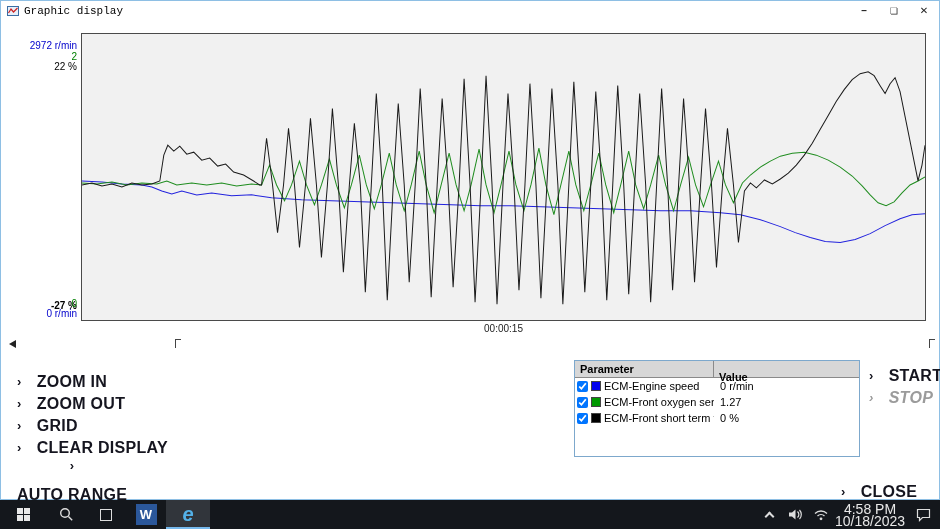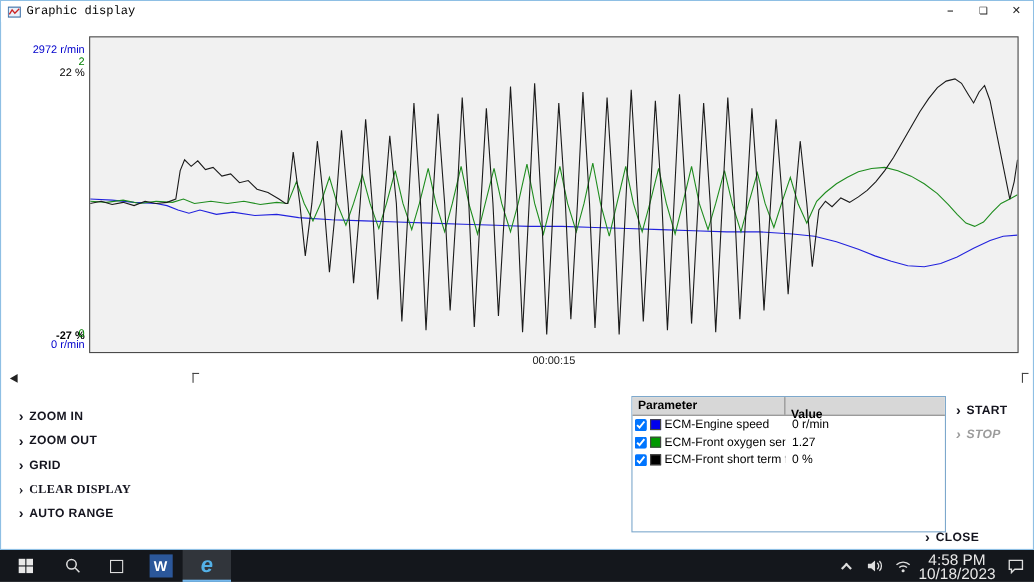--- a/index.html
+++ b/index.html
@@ -31,28 +31,28 @@
   
   .hscroll { position:absolute; left:6px; top:337px; width:928px; height:12px; }
   .sb-left { position:absolute; left:2px; top:2px; width:0; height:0;
              border-top:4px solid transparent; border-bottom:4px solid transparent;
              border-right:7px solid #222; }
   .sb-tick { position:absolute; top:1px; width:1px; height:9px; background:#444; }
   .sb-tick::before { content:""; position:absolute; left:0; top:0; width:6px; height:1px; background:#444; }
   .sb-t1 { left:168px; } .sb-t2 { left:922px; }
 
   
-  .cmd { position:absolute; display:flex; align-items:center; gap:5px;
-         font-size:11px; font-weight:bold; color:#15151f; letter-spacing:.3px; cursor:pointer; }
+  .cmd { position:absolute; display:flex; align-items:center; gap:15px;
+         font-size:16px; font-weight:bold; color:#15151f; letter-spacing:.3px; cursor:pointer; }
   .chev { font-size:13px; line-height:10px; color:#15151f; }
   .chev::before { content:"\203A"; font-weight:bold; }
   .cmd.disabled, .cmd.disabled .chev { color:#9b9b9b;font-style:italic; }
 
   
-  .ptable { position:absolute; left:573px; top:359px; width:286px; height:124px;
+  .ptable { position:absolute; left:573px; top:359px; width:286px; height:97px;
             background:#fff; border:1px solid #7da8cc; font-size:11px; }
   .pt-head { display:flex; height:17px; background:#d7d7d7; border-bottom:1px solid #8a8a8a;
              font-weight:bold; }
   .pt-hc { display:flex; align-items:center; padding-left:5px; }
   .pt-hc.c1 { width:139px; border-right:1px solid #8a8a8a; }
   .pt-hc.c2 { width:145px;margin-top:16px; }
   .pt-row { display:flex; height:16px; align-items:center; }
   .pt-c1 { width:139px; display:flex; align-items:center; gap:3px; padding-left:2px;
            overflow:hidden; white-space:nowrap; }
   .pt-c2 { width:145px; padding-left:6px; }
@@ -126,25 +126,25 @@
     <span>ZOOM IN</span>
   </div>
   <div class="cmd" style="left:16px; top:394px;">
     <span class="chev"></span>
     <span>ZOOM OUT</span>
   </div>
   <div class="cmd" style="left:16px; top:416px;">
     <span class="chev"></span>
     <span>GRID</span>
   </div>
-  <div class="cmd" style="left:16px; top:438px;font-family:Liberation Serif, serif;">
+  <div class="cmd" style="left:16px; top:438px;">
     <span class="chev"></span>
     <span>CLEAR DISPLAY</span>
   </div>
-  <div class="cmd" style="left:16px; top:460px;">
+  <div class="cmd" style="left:16px; top:460px;flex-direction:column;">
     <span class="chev"></span>
     <span>AUTO RANGE</span>
   </div>
 
   <div class="ptable">
     <div class="pt-head">
       <div class="pt-hc c1">Parameter</div>
       <div class="pt-hc c2">Value</div>
     </div>
     <div class="pt-row">

